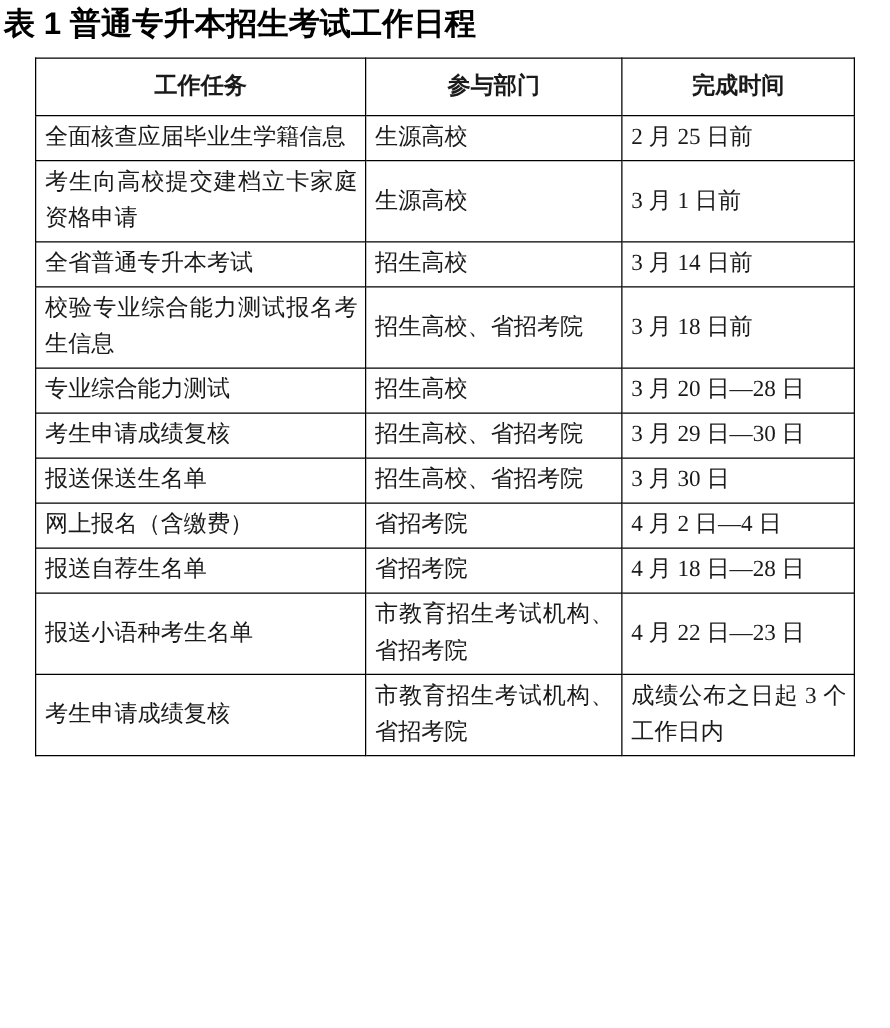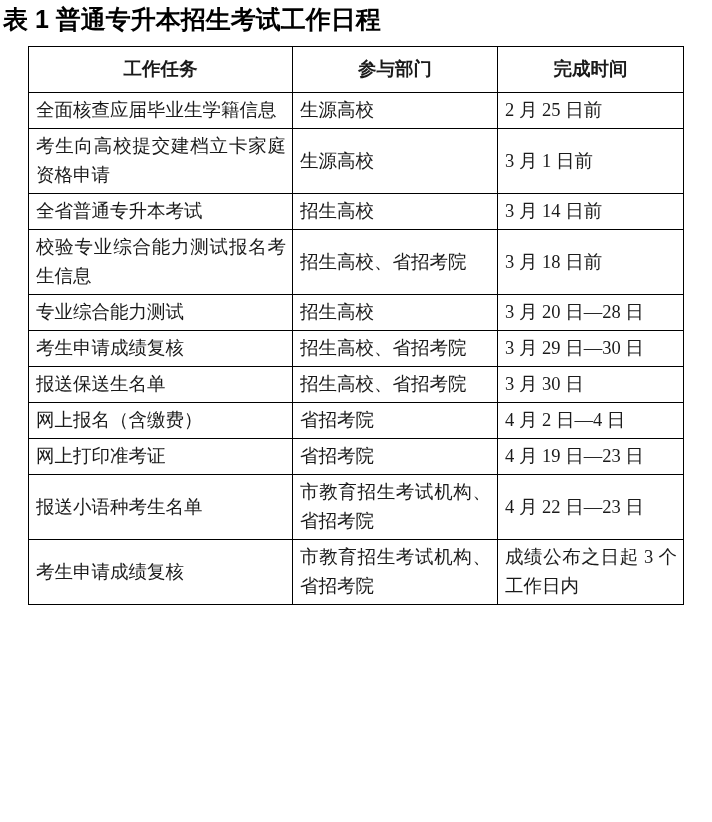--- a/index.html
+++ b/index.html
@@ -118,23 +118,23 @@
         <td class="task-cell">报送保送生名单</td>
         <td class="dept-cell">招生高校、省招考院</td>
         <td class="time-cell">3 月 30 日</td>
       </tr>
       <tr>
         <td class="task-cell">网上报名（含缴费）</td>
         <td class="dept-cell">省招考院</td>
         <td class="time-cell">4 月 2 日—4 日</td>
       </tr>
       <tr>
-        <td class="task-cell">网上打印准考证</td>
+        <td class="task-cell">报送自荐生名单</td>
         <td class="dept-cell">省招考院</td>
-        <td class="time-cell">4 月 19 日—23 日</td>
+        <td class="time-cell">4 月 18 日—28 日</td>
       </tr>
       <tr>
         <td class="task-cell">报送小语种考生名单</td>
         <td class="dept-cell">市教育招生考试机构、省招考院</td>
         <td class="time-cell">4 月 22 日—23 日</td>
       </tr>
       <tr>
         <td class="task-cell">考生申请成绩复核</td>
         <td class="dept-cell">市教育招生考试机构、省招考院</td>
         <td class="time-cell">成绩公布之日起 3 个工作日内</td>

